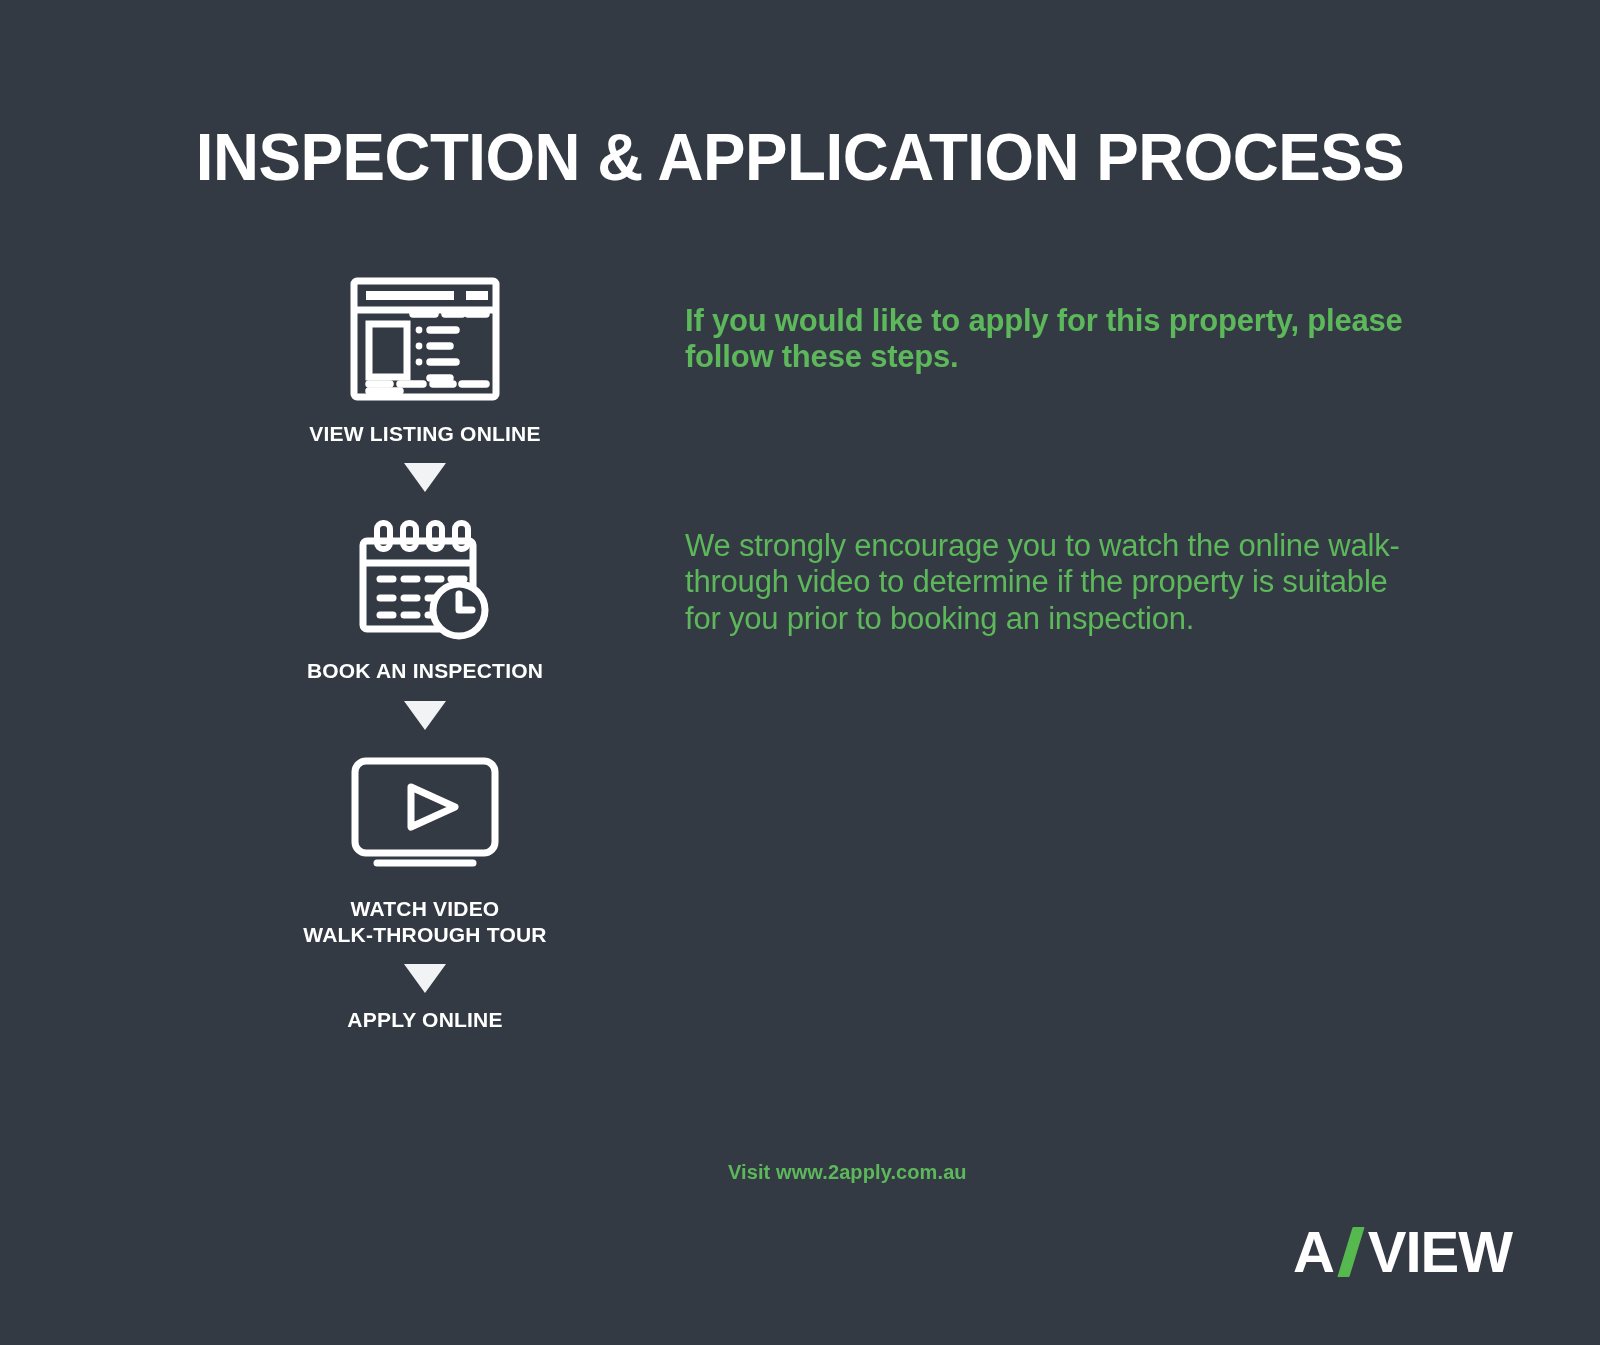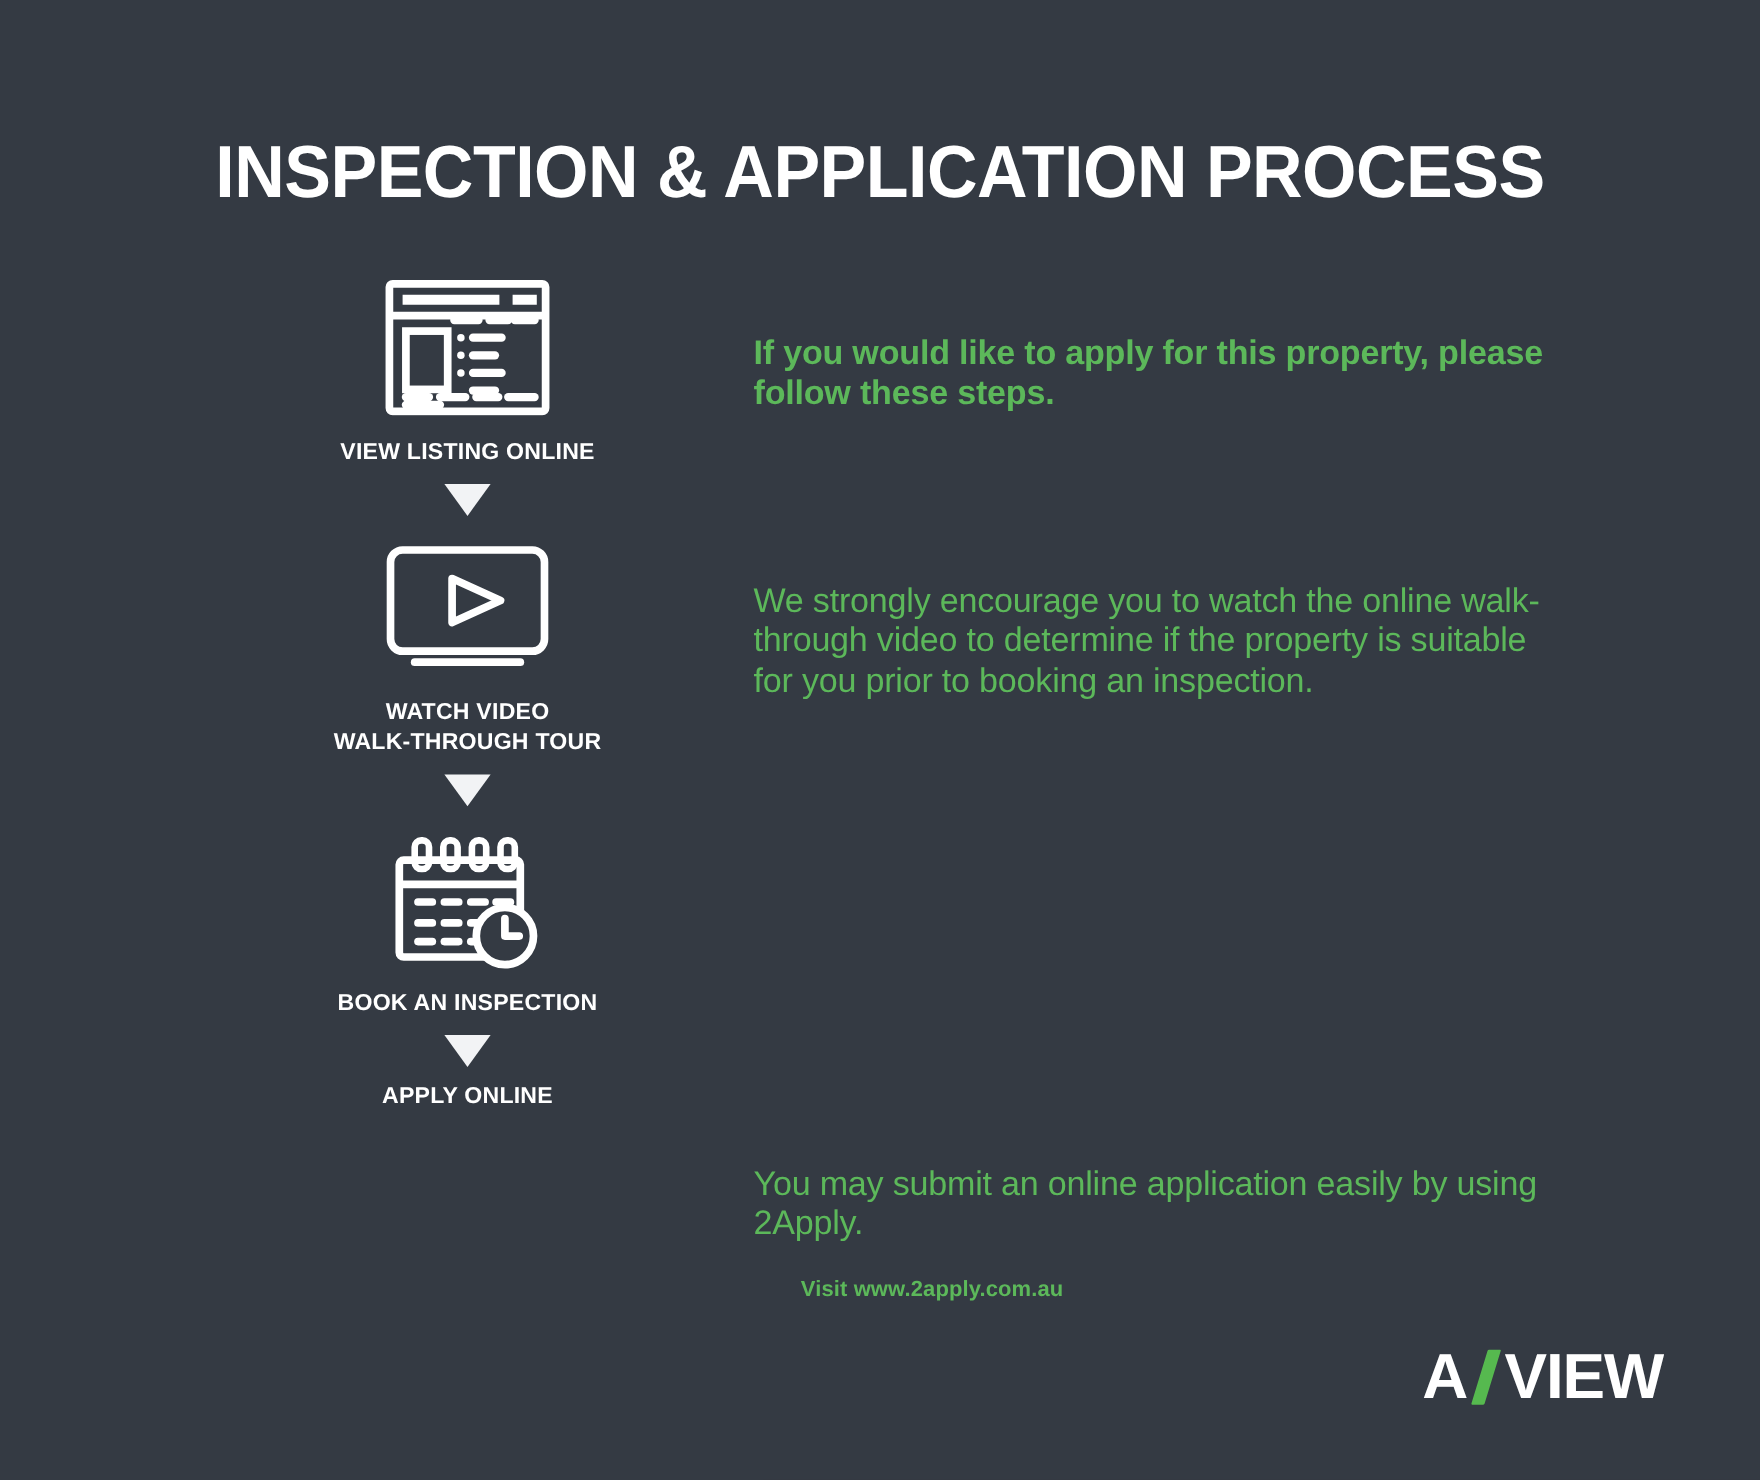--- a/index.html
+++ b/index.html
@@ -35,21 +35,21 @@
     font-size: 67px;
     letter-spacing: -0.5px;
     transform: scaleX(0.95);
     white-space: nowrap;
   }
 
   
   .steps {
     position: absolute;
     left: 230px;
-    top: 246px;
+    top: 269px;
     width: 390px;
   }
   .step {
     position: relative;
     width: 390px;
     text-align: center;
   }
   .step-icon {
     display: flex;
     align-items: center;
@@ -171,37 +171,20 @@
           <line x1="80" y1="101" x2="100" y2="101" stroke="#ffffff" stroke-width="7.5" stroke-linecap="round"></line>
           <line x1="19" y1="107" x2="40" y2="107" stroke="#ffffff" stroke-width="7.5" stroke-linecap="round"></line>
           <line x1="50" y1="107" x2="73" y2="107" stroke="#ffffff" stroke-width="7.5" stroke-linecap="round"></line>
           <line x1="83" y1="107" x2="103" y2="107" stroke="#ffffff" stroke-width="7.5" stroke-linecap="round"></line>
           <line x1="112" y1="107" x2="136" y2="107" stroke="#ffffff" stroke-width="7.5" stroke-linecap="round"></line>
           <line x1="19" y1="114" x2="50" y2="114" stroke="#ffffff" stroke-width="7.5" stroke-linecap="round"></line>
         </svg>
       </div>
       <div class="step-label">
         <span>VIEW LISTING ONLINE</span>
-      </div>
-      <div class="arrow-sep">
-        <div class="arrow-tri"></div>
-      </div>
-    </div>
-
-    <div class="step">
-      <div class="step-icon">
-        <svg width="148" height="114" viewBox="0 0 148 114">
-          <rect x="4" y="4" width="140" height="92" rx="11" fill="none" stroke="#ffffff" stroke-width="7"></rect>
-          <path d="M60 30 L104 50 L60 70 Z" fill="none" stroke="#ffffff" stroke-width="7" stroke-linejoin="round"></path>
-          <line x1="26" y1="106" x2="122" y2="106" stroke="#ffffff" stroke-width="7" stroke-linecap="round"></line>
-        </svg>
-      </div>
-      <div class="step-label">
-        <div>WATCH VIDEO</div>
-        <div>WALK-THROUGH TOUR</div>
       </div>
       <div class="arrow-sep">
         <div class="arrow-tri"></div>
       </div>
     </div>
 
     <div class="step">
       <div class="step-icon">
         <svg width="140" height="130" viewBox="0 0 140 130">
           <path d="M12 30 h102 a4 4 0 0 1 4 4 v80 a4 4 0 0 1 -4 4 h-102 a4 4 0 0 1 -4 -4 v-80 a4 4 0 0 1 4 -4 z" fill="none" stroke="#ffffff" stroke-width="7"></path>
@@ -230,35 +213,49 @@
       </div>
       <div class="step-label">
         <span>BOOK AN INSPECTION</span>
       </div>
       <div class="arrow-sep">
         <div class="arrow-tri"></div>
       </div>
     </div>
 
     <div class="step">
+      <div class="step-icon">
+        <svg width="148" height="114" viewBox="0 0 148 114">
+          <rect x="4" y="4" width="140" height="92" rx="11" fill="none" stroke="#ffffff" stroke-width="7"></rect>
+          <path d="M60 30 L104 50 L60 70 Z" fill="none" stroke="#ffffff" stroke-width="7" stroke-linejoin="round"></path>
+          <line x1="26" y1="106" x2="122" y2="106" stroke="#ffffff" stroke-width="7" stroke-linecap="round"></line>
+        </svg>
+      </div>
+      <div class="step-label">
+        <div>WATCH VIDEO</div>
+        <div>WALK-THROUGH TOUR</div>
+      </div>
+      <div class="arrow-sep">
+        <div class="arrow-tri"></div>
+      </div>
+    </div>
+
+    <div class="step">
       <div class="step-label">
         <span>APPLY ONLINE</span>
       </div>
     </div>
 
   </div>
 
   <div class="copy copy-1">
     <p>If you would like to apply for this property, please follow these steps.</p>
   </div>
   <div class="copy copy-2">
     <p>We strongly encourage you to watch the online walk-through video to determine if the property is suitable for you prior to booking an inspection.</p>
-  </div>
-  <div class="copy copy-4">
-    <p>You may submit an online application easily by using 2Apply.</p>
   </div>
   <div class="visit">Visit www.2apply.com.au</div>
 
   <div class="logo">
     <span class="logo-a">A</span>
     <span class="logo-slash"></span>
     <span class="logo-real">VIEW</span>
   </div>
 
 </div>

